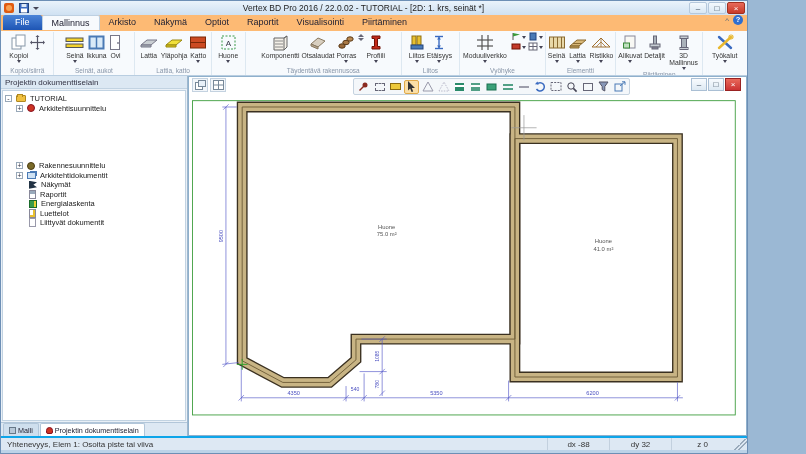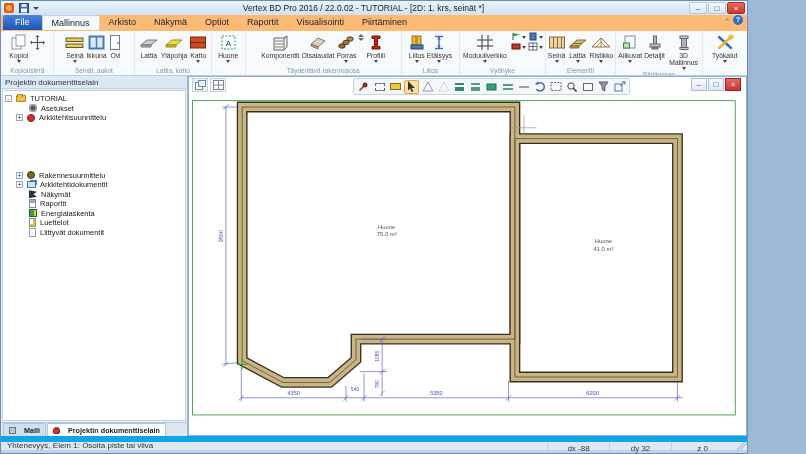--- a/index.html
+++ b/index.html
@@ -80,23 +80,23 @@
   .i-doc { width:7px; height:9px; background:#fff; border:1px solid #889;
            box-shadow:inset 0 2px 0 -1px #9ab, inset 0 4px 0 -1px #9ab; }
   .i-energy { width:8px; height:8px; background:#3a9a4a; border:1px solid #1a6a2a;
               box-shadow:inset -2px 0 0 #e8d030; }
   .i-list { width:7px; height:9px; background:#fff; border:1px solid #889;
             box-shadow:inset -2px -2px 0 #e8c030; }
   .i-page { width:7px; height:9px; background:#fff; border:1px solid #99a; }
 
   .sb-tabs { height:14px; display:flex; align-items:flex-end; background:#dde8f3;
              border-top:1px solid #b2c6d9; padding-left:2px; font-size:7.2px; color:#223; }
-  .sbtab { display:flex; align-items:center; gap:8px; padding:1px 5px; height:13px;
+  .sbtab { display:flex; align-items:center; gap:2px; padding:1px 5px; height:13px;
            border:1px solid #b2c6d9; border-bottom:none; background:#cfdfee;
-           border-radius:2px 2px 0 0; margin-right:1px;font-weight:bold; }
+           border-radius:2px 2px 0 0; margin-right:1px; }
   .sbtab.active { background:#fff; }
   .i-cube { width:7px; height:7px; background:#b8c8d8; border:1px solid #678; }
   .i-proj { width:7px; height:7px; background:#c32; border-radius:50% 50% 2px 2px; border:1px solid #812; }
 
   
   .canvas { flex:1; position:relative; background:#dfe9f2; }
   .child { position:absolute; inset:0; background:#fff; border:1px solid #8fb0cc; }
   .cv-minibar { position:absolute; left:4px; top:2px; display:flex; gap:2px; z-index:3; }
   .cv-btn { width:16px; height:14px; background:#f2f6fa; border:1px solid #c4d2e0;
             display:flex; align-items:center; justify-content:center; }
@@ -111,22 +111,22 @@
   .fic .tape { width:11px; height:7px; background:#ecc83a; border:1px solid #8a6a10; }
   .fic .marq { width:10px; height:8px; border:1px dashed #667; }
   .fic .rect { width:10px; height:8px; border:1px solid #667; }
   .cv-winbtns { position:absolute; right:6px; top:2px; display:flex; gap:1px; z-index:3; }
   .cv-winbtn { width:16px; height:13px; font-size:8px; line-height:12px; text-align:center;
                background:linear-gradient(#f8fbfe,#dde9f3); border:1px solid #aabfd4; color:#345; }
   .cv-winbtn.close { background:linear-gradient(#e8695a,#c33); color:#fff; border-color:#922; }
   svg.plan { position:absolute; inset:0; width:100%; height:100%; z-index:1; }
 
   
-  .statusbar { height:14px; background:#dde8f3; border-top:6px solid #0ea5e9; display:flex;
-               align-items:flex-end; font-size:8px; color:#333; }
+  .statusbar { height:14px; background:#dde8f3; border-top:2px solid #0ea5e9; display:flex;
+               align-items:center; font-size:8px; color:#333; }
   .st-msg { flex:1; padding-left:6px; }
   .st-field { width:62px; text-align:center; border-left:1px solid #c2d0de; height:100%;
               line-height:13px; }
   .grip { width:14px; height:100%;
           background:linear-gradient(135deg,transparent 50%,#9ab 50%, #9ab 55%, transparent 55%, transparent 65%, #9ab 65%, #9ab 70%, transparent 70%); }
   .frame-bottom { height:5px; background:#bcd3e8; }
 </style>
 </head>
 <body>
 
@@ -501,25 +501,20 @@
 
   <div class="main">
 
     <div class="sidebar">
       <div class="sb-header">Projektin dokumenttiselain</div>
       <div class="tree">
         <div class="trow">
           <span class="exp">-</span>
           <span class="tic i-folder"></span>
           <span>TUTORIAL</span>
-        </div>
-        <div class="trow" style="padding-left:11px;">
-          <span class="tsp"></span>
-          <span class="tic i-gear"></span>
-          <span>Asetukset</span>
         </div>
         <div class="trow" style="padding-left:11px;">
           <span class="exp">+</span>
           <span class="tic i-red"></span>
           <span>Arkkitehtisuunnittelu</span>
         </div>
         <div class="trow" style="padding-left:11px;margin-top:48px;">
           <span class="exp">+</span>
           <span class="tic i-olive"></span>
           <span>Rakennesuunnittelu</span>

